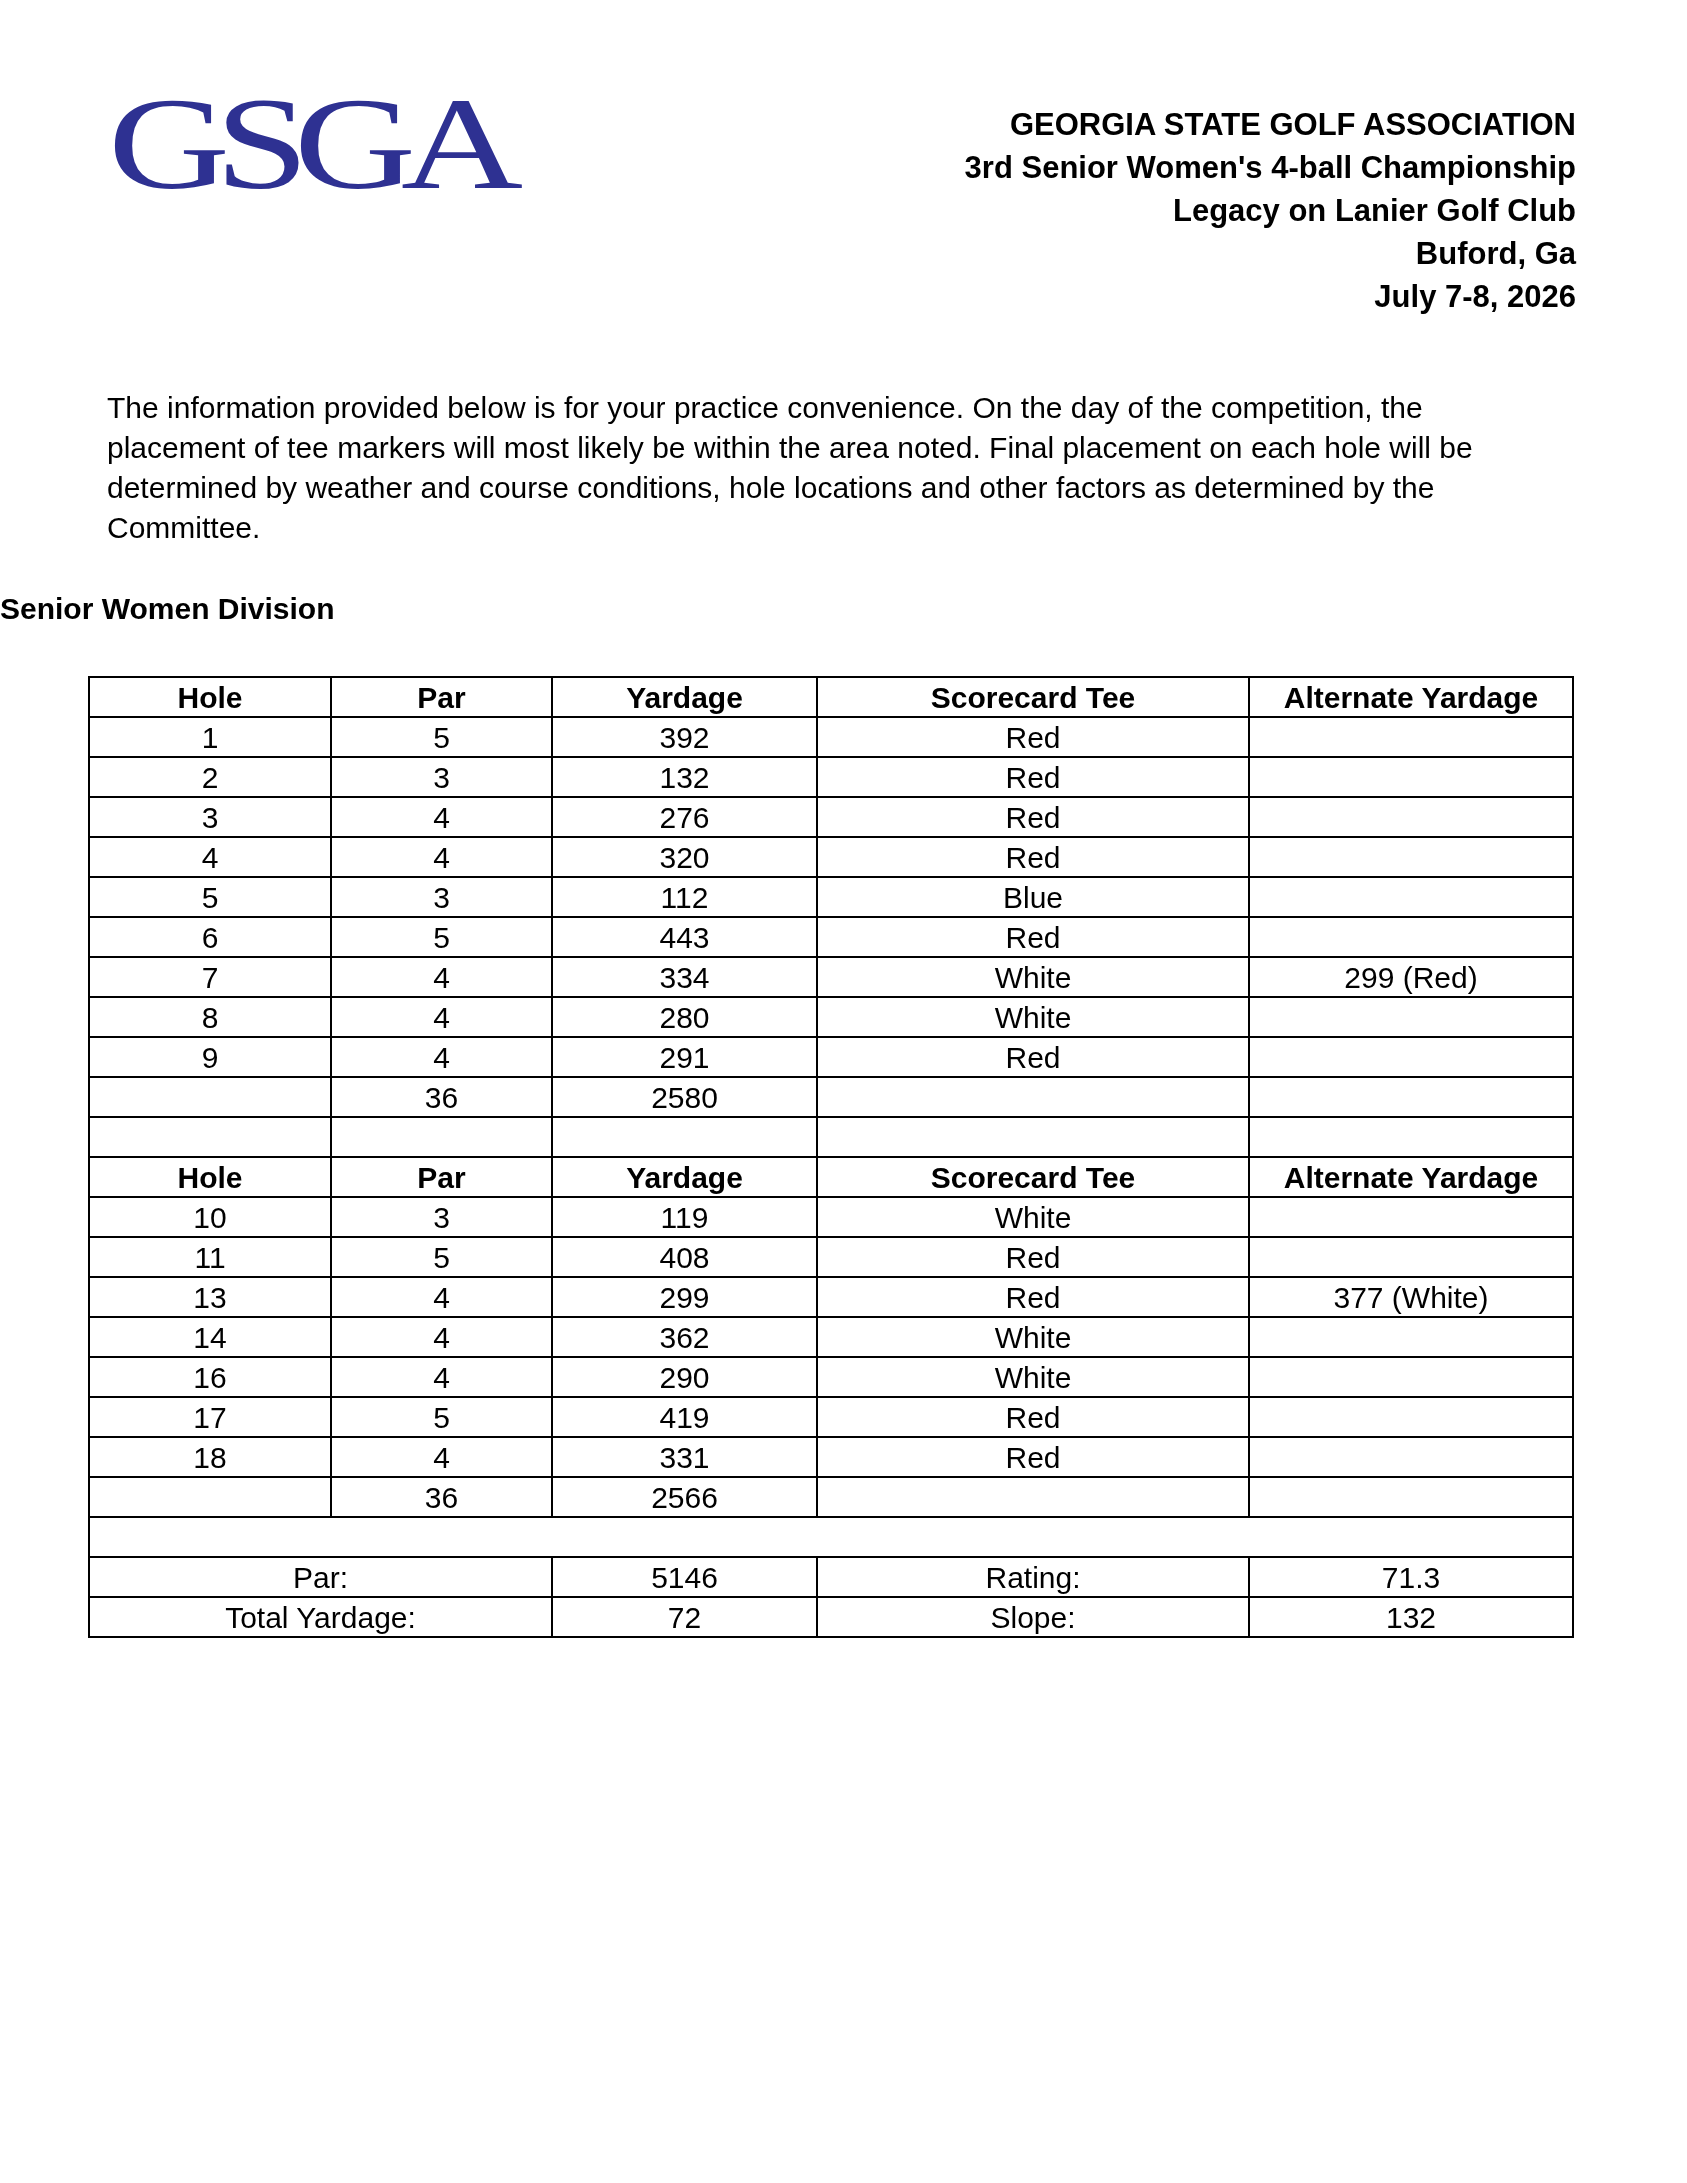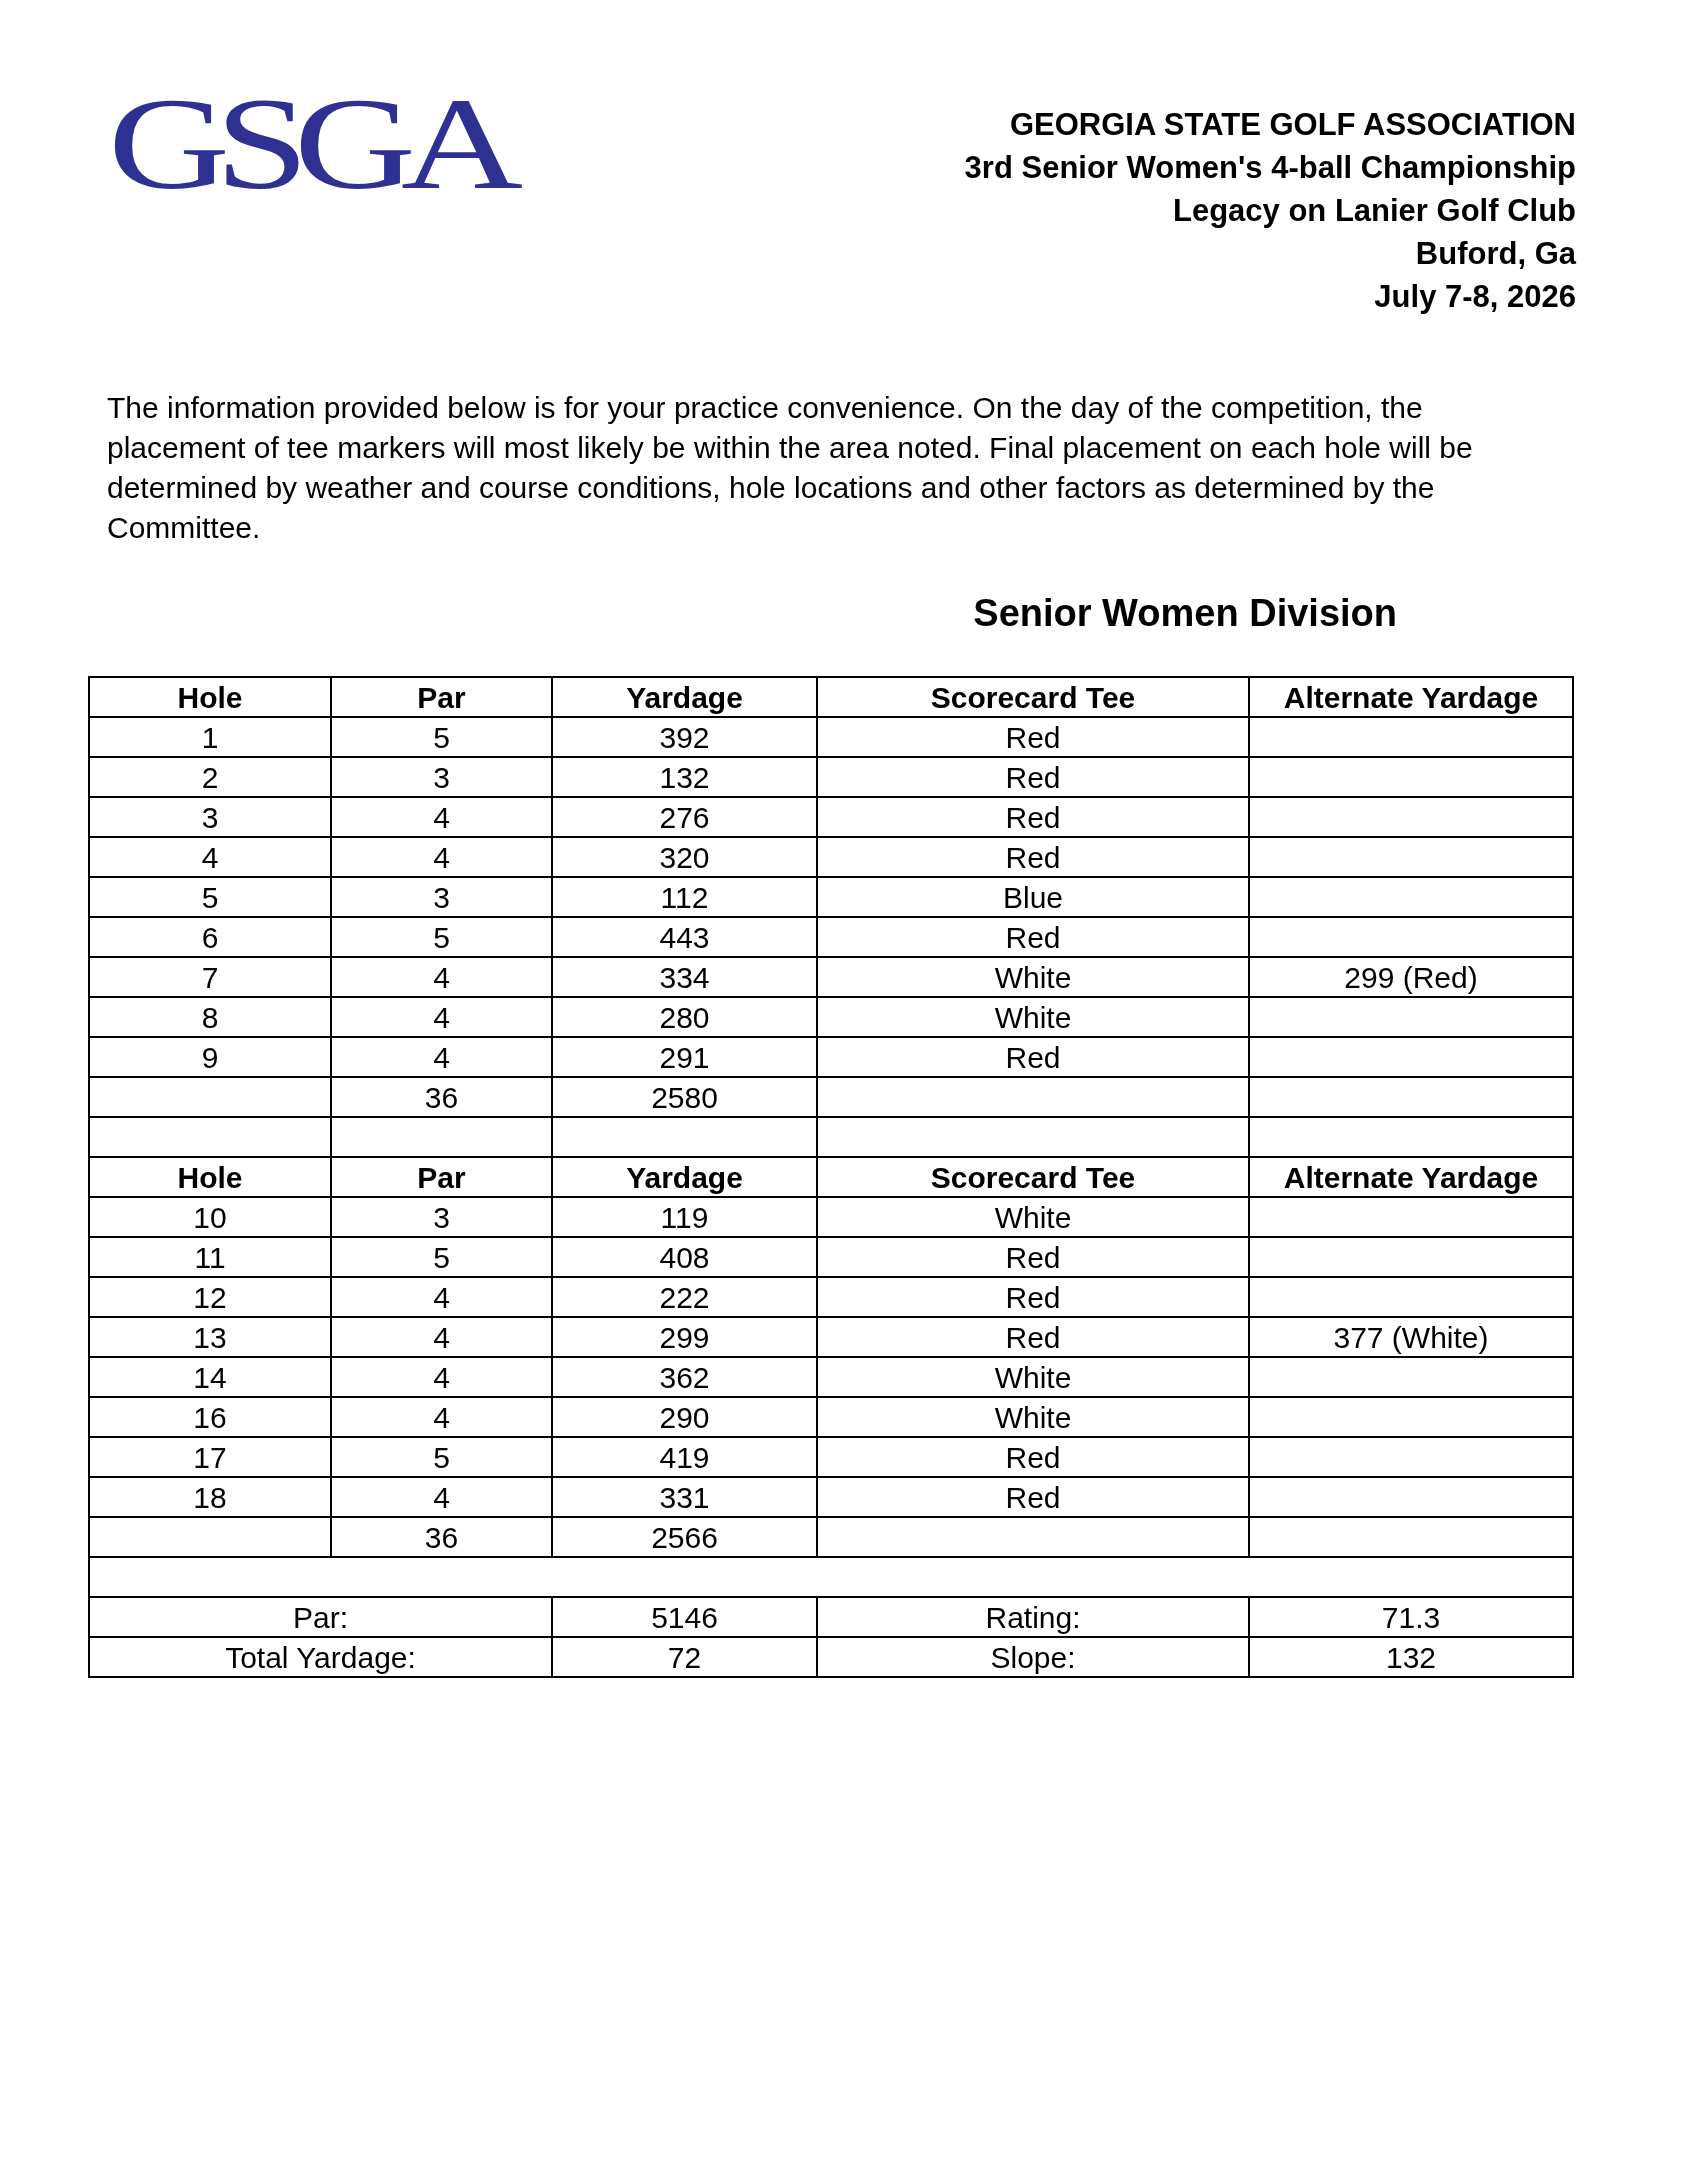--- a/index.html
+++ b/index.html
@@ -8,21 +8,21 @@
     .logo { position: absolute; left: 108px; top: 91px; width: 380px; height: 135px; }
     .logo-text { font-family: "Liberation Serif", serif; font-size: 169px; line-height: 135px; color: #2e3192; letter-spacing: -15px; transform: scaleY(0.78); transform-origin: left top; display: inline-block; white-space: nowrap; }
 
     .header-block { position: absolute; right: 111px; top: 103px; text-align: right; }
     .header-block div { font-size: 31px; line-height: 43px; font-weight: bold; white-space: nowrap; }
     .org-name { text-underline-offset: 3.4px; }
     .italic { }
 
     .intro { position: absolute; left: 107px; top: 388px; width: 1451px; font-size: 30px; line-height: 40px; }
 
-    .division-title { position: absolute; left: 0; width: 1397px; top: 592px; text-align: right; font-size: 38px; font-weight: bold; }
+    .division-title { position: absolute; left: 0; width: 1397px; top: 592px; text-align: left; font-size: 30px; font-weight: bold; }
 
     table.scorecard { position: absolute; left: 88px; top: 676px; border-collapse: collapse; table-layout: fixed; width: 1484px; }
     table.scorecard td { border: 2.5px solid #000; height: 38px; padding: 0; text-align: center; font-size: 30px; line-height: 37px; }
     td.hdr { font-weight: bold; }
     td.bold { font-weight: normal; margin-left: 16px; }
     col.c1 { width: 242px; } col.c2 { width: 221px; } col.c3 { width: 265px; } col.c4 { width: 432px; } col.c5 { width: 324px; }
   </style>
 </head>
 <body>
 
@@ -154,27 +154,20 @@
         <td></td>
       </tr>
     <tr>
         <td>11</td>
         <td>5</td>
         <td>408</td>
         <td>Red</td>
         <td></td>
       </tr>
     <tr>
-        <td>12</td>
-        <td>4</td>
-        <td>222</td>
-        <td>Red</td>
-        <td></td>
-      </tr>
-    <tr>
         <td>13</td>
         <td>4</td>
         <td>299</td>
         <td>Red</td>
         <td>377 (White)</td>
       </tr>
     <tr>
         <td>14</td>
         <td>4</td>
         <td>362</td>

